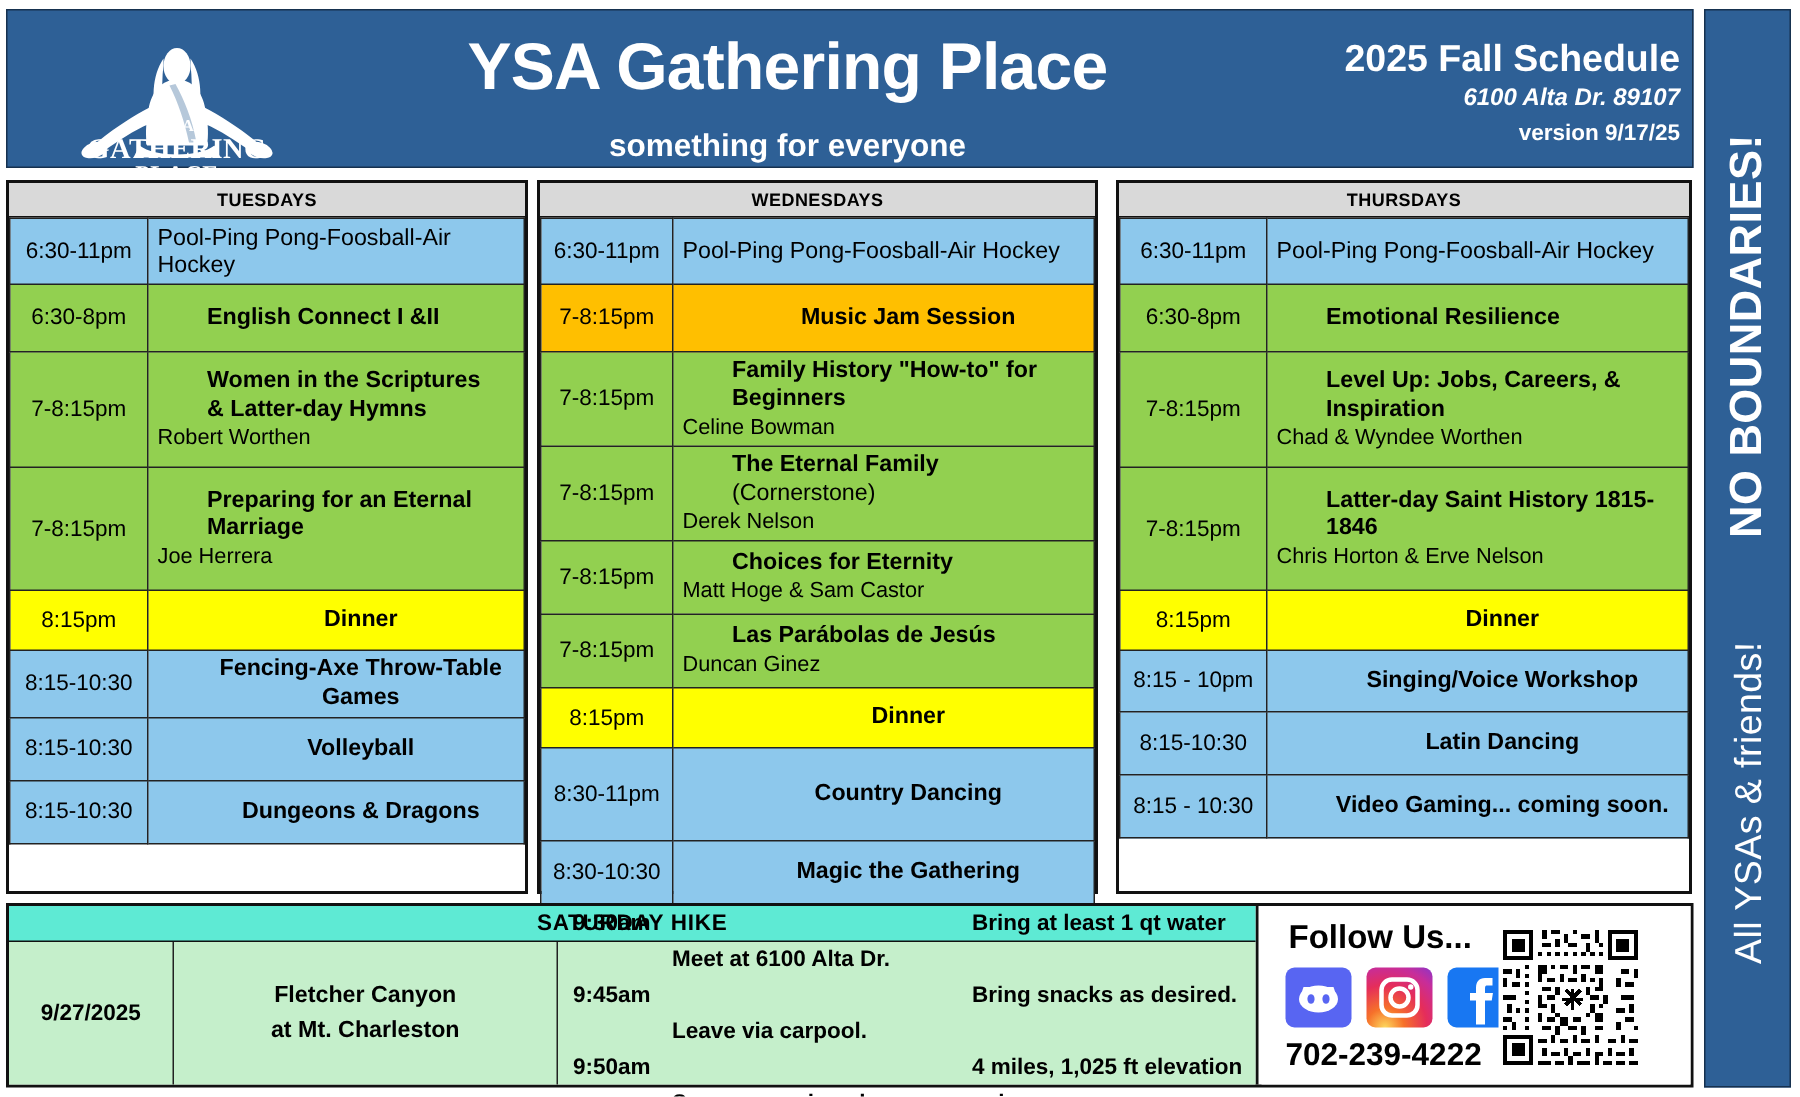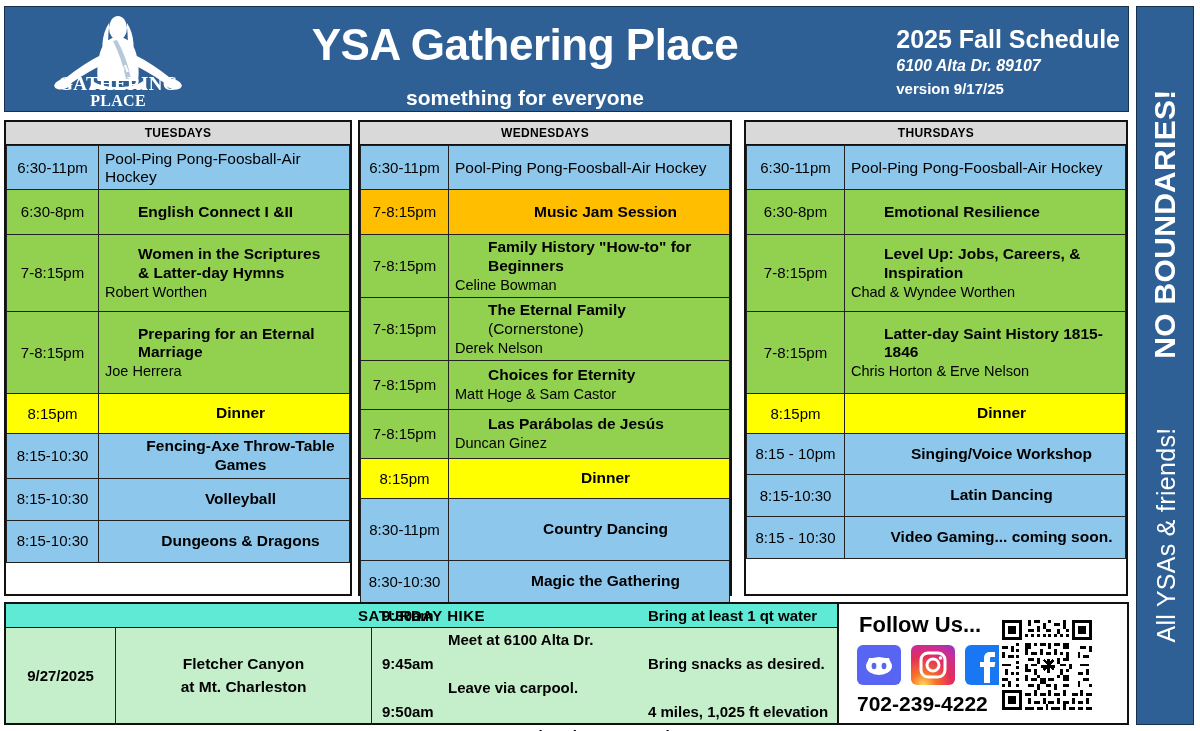--- a/index.html
+++ b/index.html
@@ -10,42 +10,42 @@
     overflow: hidden;
   }
   #page { position: relative; width: 1200px; height: 731px; background:#fff; }
 
   
   .banner {
     position: absolute; left: 4px; top: 6px; width: 1125px; height: 106px;
     background: #2E6096; border: 1px solid #16314f;
   }
   .logo-wrap {
-    position: absolute; left: 38px; top: 4px; width: 150px; height: 100px;
+    position: absolute; left: 38px; top: 20px; width: 150px; height: 100px;
   }
   .logo-figure { position:absolute; left:0; top:0; width:150px; height:100px; }
   .logo-text {
     position: absolute; left: 0; top: 52px; width: 150px;
     text-align: center; color: #ffffff; line-height: 1.0;
     font-family: "Liberation Serif", serif; font-weight: bold;
   }
   .logo-text .l1 { font-size: 11px; letter-spacing: .5px;}
   .logo-text .l2 { font-size: 19px; letter-spacing: .3px;}
   .logo-text .l3 { font-size: 16px; letter-spacing: .3px;}
 
   .banner-title {
     position: absolute; left: 200px; top: 13px; width: 640px;
     text-align: center; color:#fff; font-size: 44px; font-weight: bold;
     letter-spacing: -0.5px;
   }
   .banner-sub {
     position: absolute; left: 200px; top: 79px; width: 640px;
     text-align: center; color:#fff; font-size: 21px; font-weight: bold;
   }
-  .banner-right { position:absolute; right: 8px; top: 18px; text-align: left; color:#fff; }
+  .banner-right { position:absolute; right: 8px; top: 18px; text-align: right; color:#fff; }
   .banner-right .r1 { font-size: 25px; font-weight: bold; line-height: 1.15; }
   .banner-right .r2 { font-size: 16px; font-weight: bold; line-height: 1.5; font-style: italic; }
   .banner-right .r3 { font-size: 15px; font-weight: bold; line-height: 1.45; }
 
   
   .sidebar {
     position: absolute; left: 1136px; top: 6px; width: 58px; height: 719px;
     background: #2E6096; border: 1px solid #16314f;
     color: #fff; overflow: hidden;
   }

